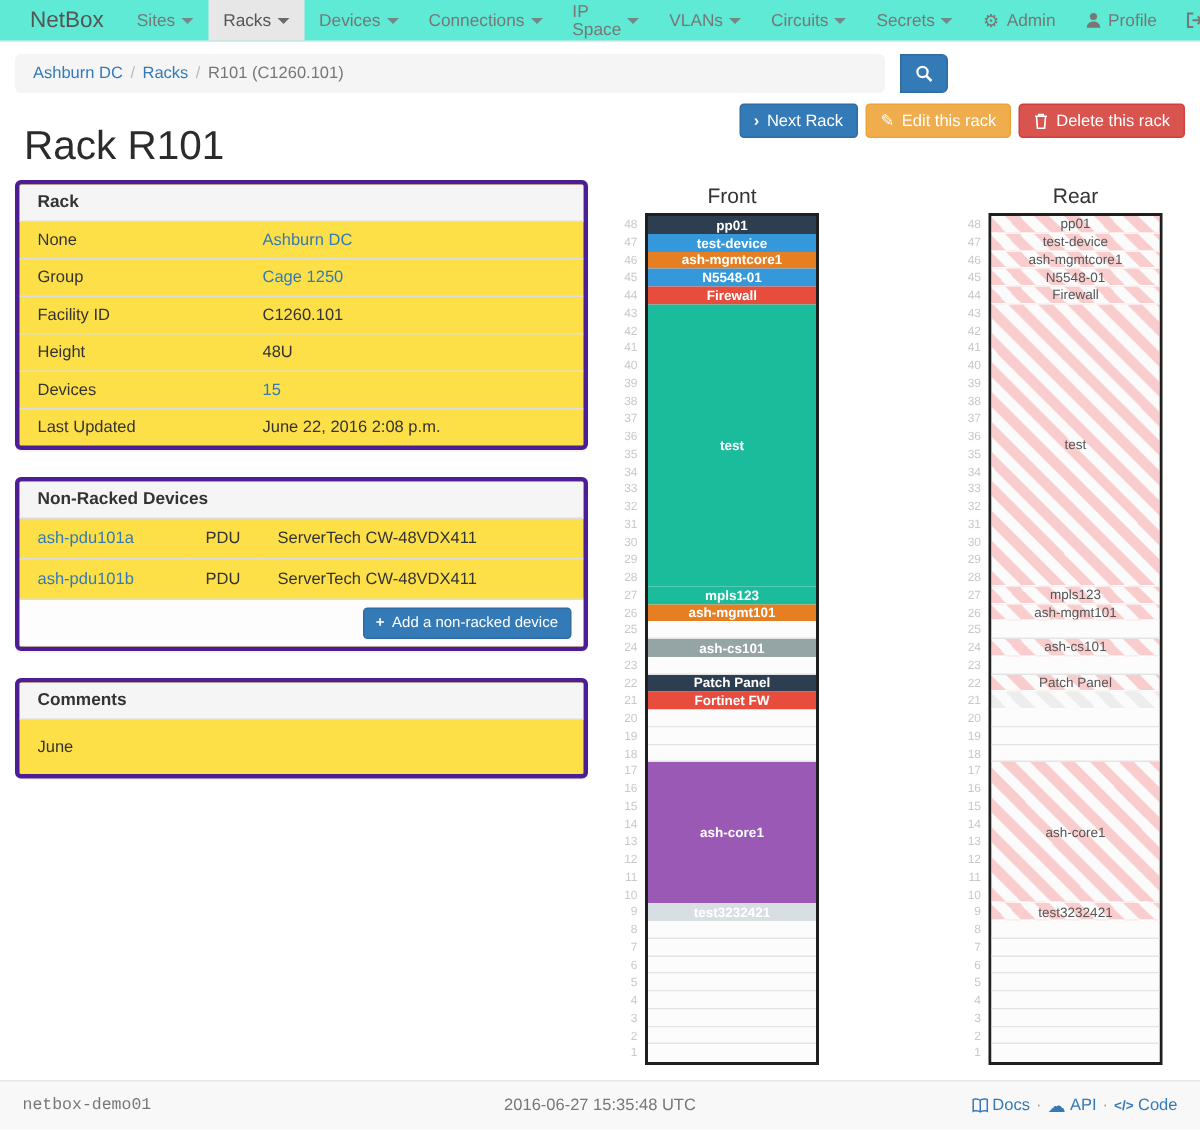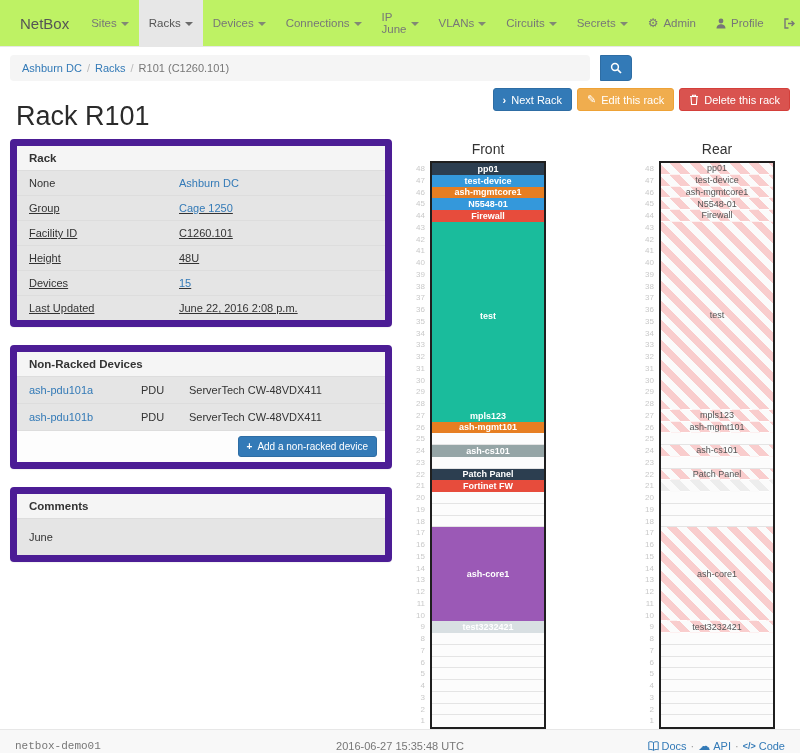--- a/index.html
+++ b/index.html
@@ -7,21 +7,21 @@
   body {
     height:753px; display:flex; flex-direction:column;
     font-family:"Liberation Sans","DejaVu Sans",sans-serif;
     font-size:12px; color:#333; background:#fff; overflow:hidden;
   }
   a { text-decoration:none; }
   .link { color:#337ab7; cursor:pointer; }
 
   
   .navbar {
-    height:47px; background:#bef264; border-bottom:1px solid #e7e7e7;
+    height:28px; background:#5eead4; border-bottom:1px solid #e7e7e7;
     display:flex; align-items:stretch; padding:0 8px; flex-shrink:0;
   }
   .brand { font-size:15px; color:#555; display:flex; align-items:center; padding:0 12px; }
   .nav-items { display:flex; }
   .nav-link {
     display:flex; align-items:center; gap:4px; padding:0 10px;
     font-size:11.5px; color:#777; cursor:pointer;
   }
   .nav-link.active { background:#e7e7e7; color:#555; }
   .caret {
@@ -62,28 +62,28 @@
   }
   .btn-primary { background:#337ab7; border-color:#2e6da4; }
   .btn-warning { background:#f0ad4e; border-color:#eea236; }
   .btn-danger  { background:#d9534f; border-color:#d43f3a; }
   h1.page-title { font-size:27px; font-weight:500; color:#2b2b2b; padding:13px 0 3px 6px; }
 
   
   .main-row { display:flex; align-items:flex-start; margin-top:4px; }
   .left-col { width:382px; flex-shrink:0; }
 
-  .panel { border:7px solid #4c1d95; border-radius:4px; margin-bottom:18px; box-shadow:0 1px 1px rgba(0,0,0,.05); background:#e5e5e5; overflow:hidden; }
+  .panel { border:3px solid #4c1d95; border-radius:4px; margin-bottom:18px; box-shadow:0 1px 1px rgba(0,0,0,.05); background:#fde047; overflow:hidden; }
   .panel-heading {
     background:#f5f5f5; border-bottom:1px solid #ddd; padding:6px 12px;
     font-size:11.5px; font-weight:bold; color:#333;
   }
   table.attr { width:100%; border-collapse:collapse; font-size:11px; }
   table.attr td { padding:6px 12px; }
-  table.attr tr + tr td { border-top:1px solid #ddd;text-decoration:underline; }
+  table.attr tr + tr td { border-top:1px solid #ddd; }
   table.attr td.lbl { width:150px; color:#333; }
   table.dev { width:100%; border-collapse:collapse; font-size:11px; }
   table.dev td { padding:7px 12px; border-bottom:1px solid #ddd; }
   table.dev td:nth-child(1){ width:112px; }
   table.dev td:nth-child(2){ width:48px; }
   .panel-footer { padding:5px 8px; text-align:right; background:#fdfdfd; }
   .btn-add { font-size:10px; height:21px; padding:2px 8px; }
   .panel-body { padding:12px; font-size:11px; color:#333; }
 
   
@@ -144,21 +144,21 @@
       </a>
       <a class="nav-link">
         <span>Devices</span>
         <span class="caret"></span>
       </a>
       <a class="nav-link">
         <span>Connections</span>
         <span class="caret"></span>
       </a>
       <a class="nav-link">
-        <span>IP June</span>
+        <span>IP Space</span>
         <span class="caret"></span>
       </a>
       <a class="nav-link">
         <span>VLANs</span>
         <span class="caret"></span>
       </a>
       <a class="nav-link">
         <span>Circuits</span>
         <span class="caret"></span>
       </a>

